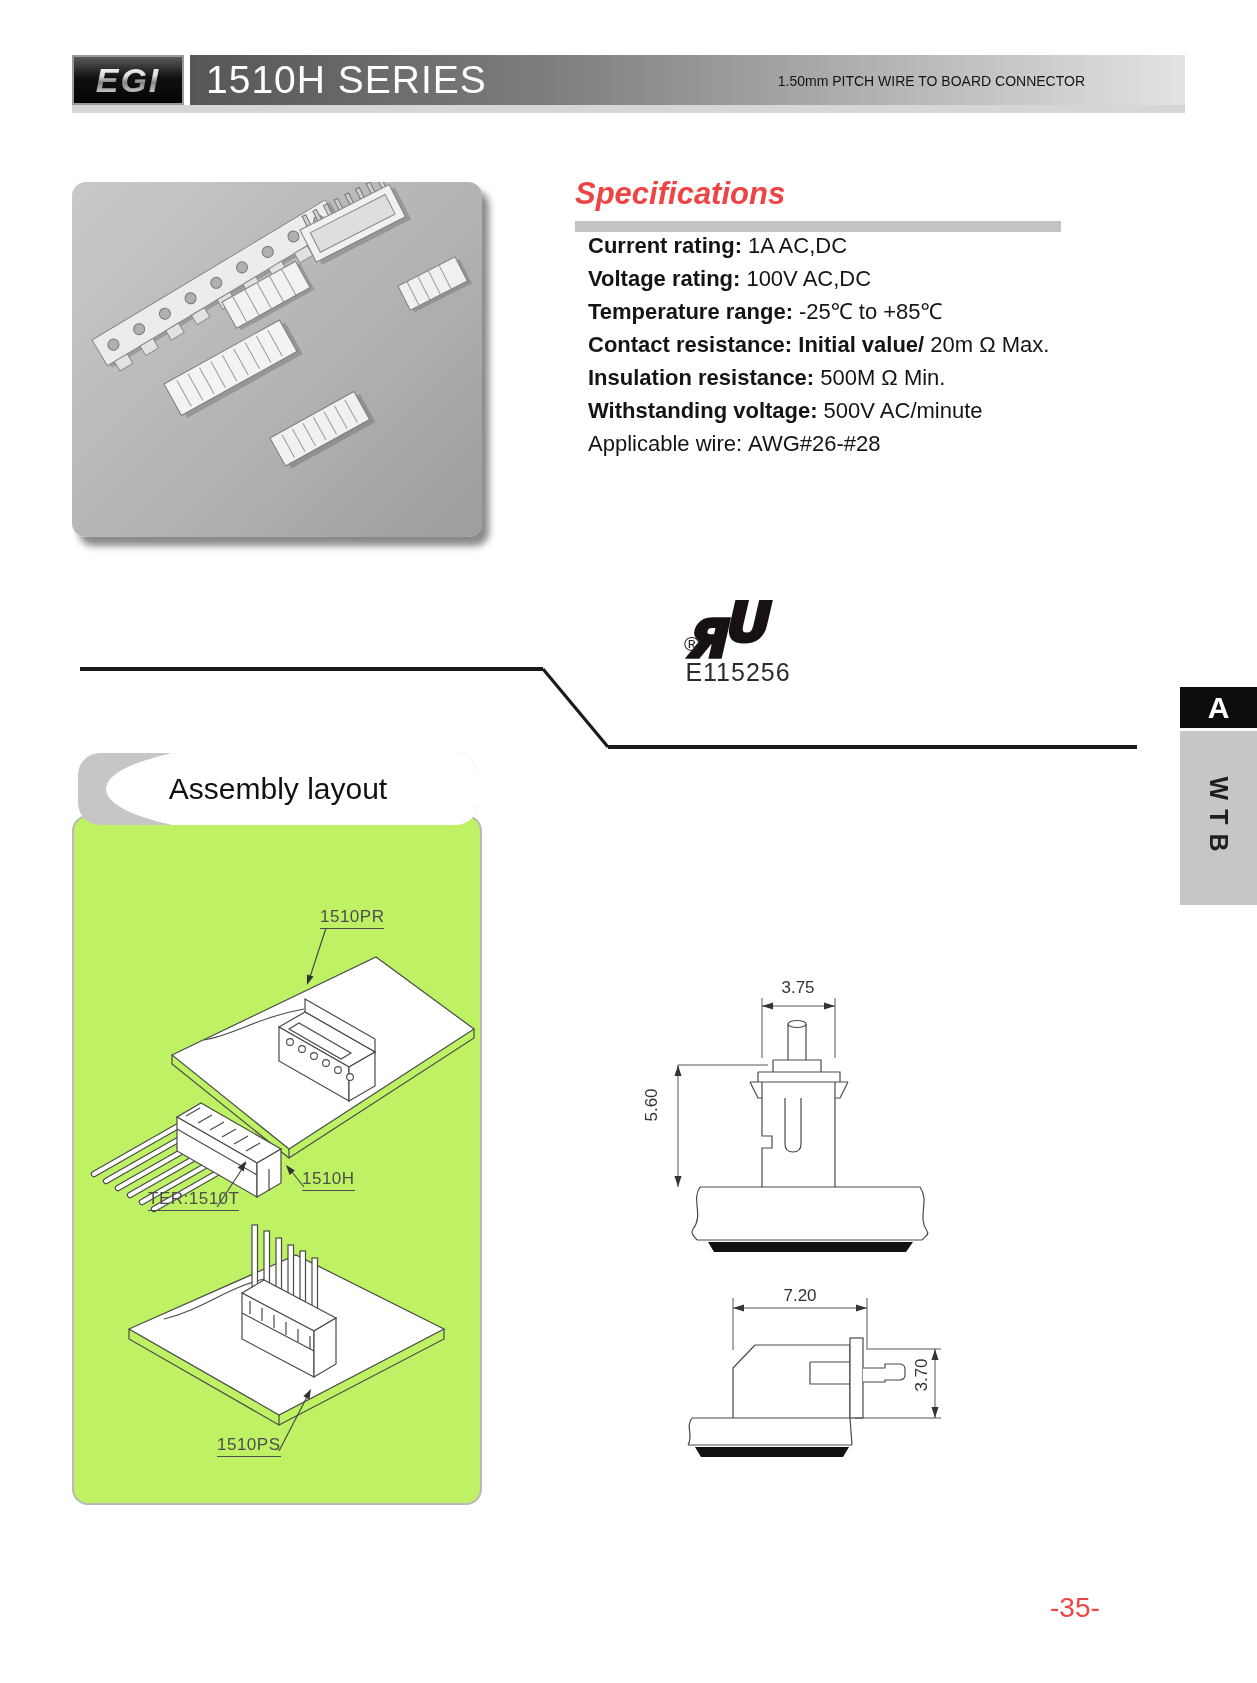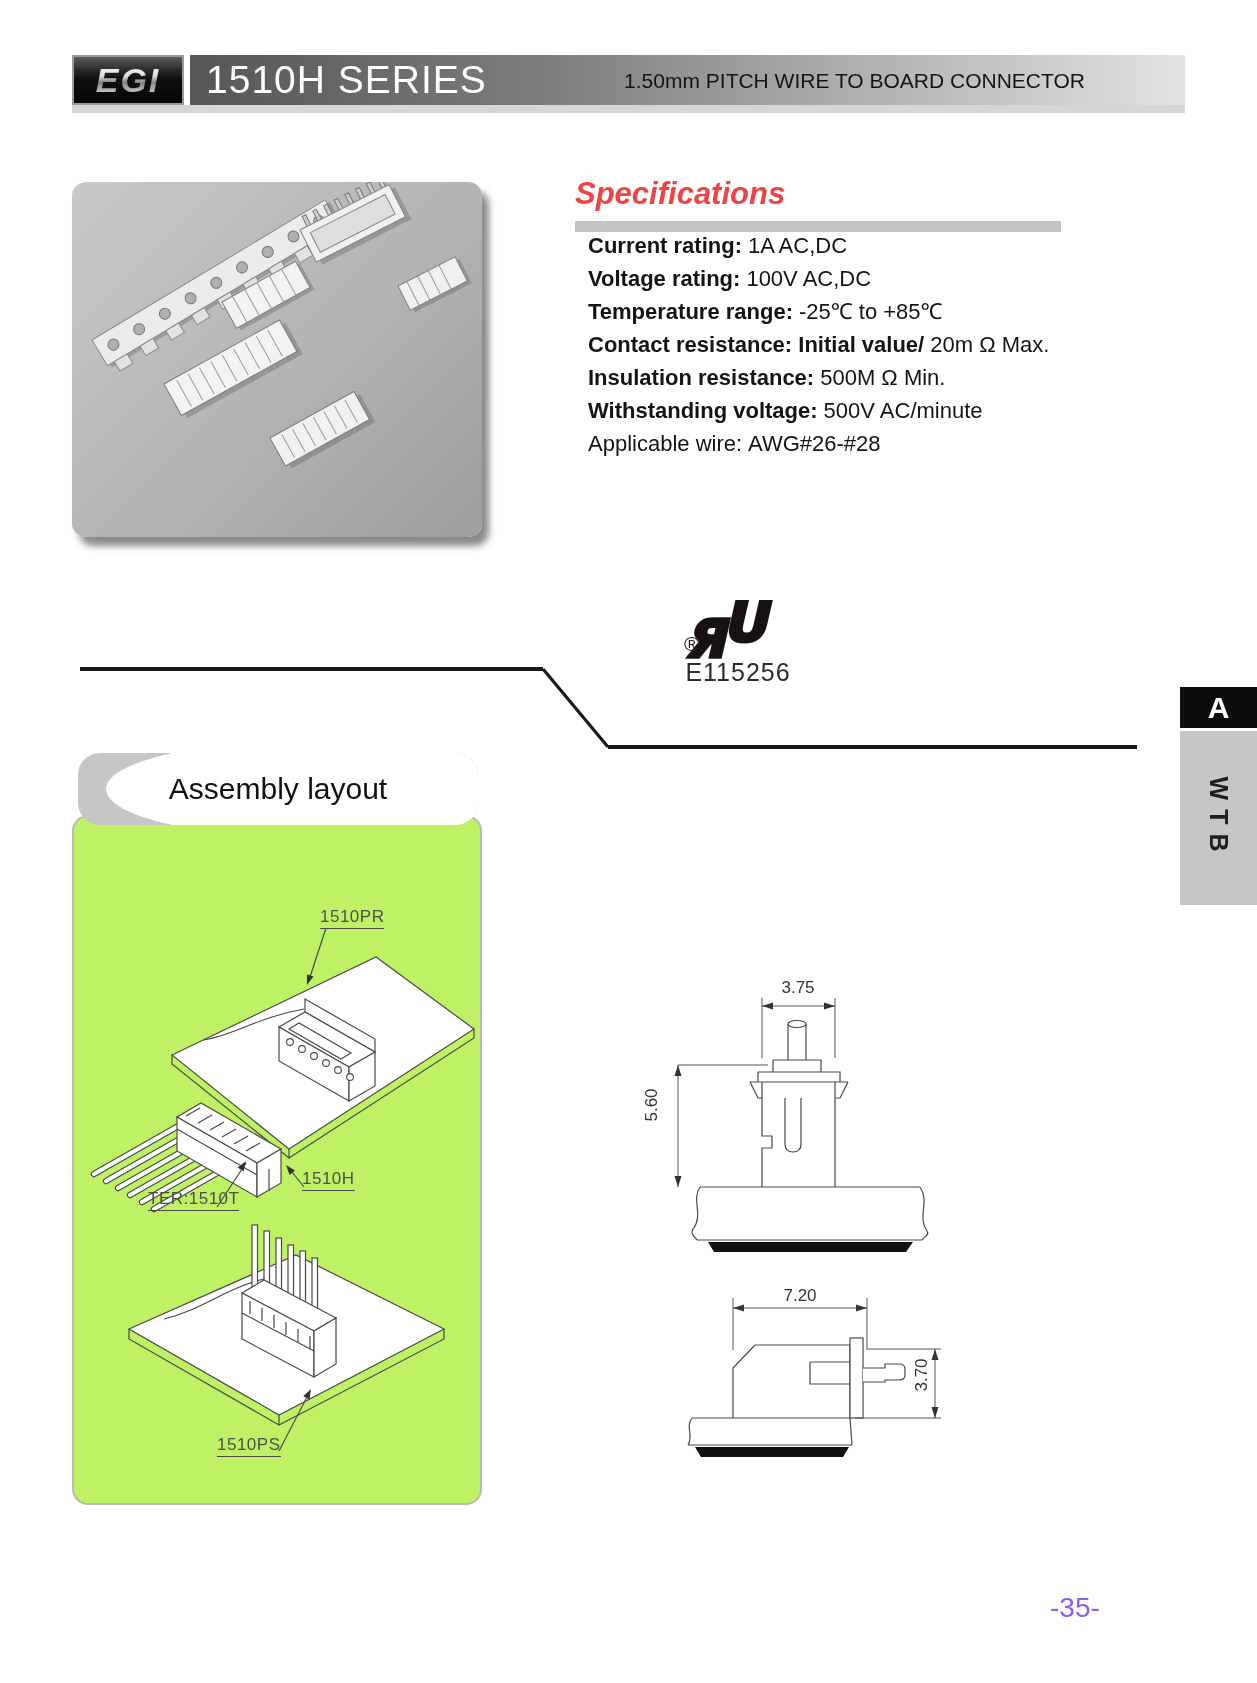--- a/index.html
+++ b/index.html
@@ -26,21 +26,21 @@
     left:190px;top:55px;width:995px;height:50px;
     background:linear-gradient(90deg,#565656 0%,#7c7c7c 35%,#b4b4b4 70%,#e3e3e3 100%);
     display:flex;align-items:center;
   }
   #series-title{
     font-size:39px;font-weight:normal;color:#ffffff;letter-spacing:1px;
     padding-left:16px;white-space:nowrap;
   }
   #page-subtitle{
     position:absolute;right:100px;top:0;height:44px;line-height:52px;
-    font-size:21px;color:#141414;white-space:nowrap;
+    font-size:14px;color:#141414;white-space:nowrap;
   }
   #header-strip{left:72px;top:105px;width:1113px;height:8px;background:#d6d6d6;}
 
   
   #product-photo{
     left:72px;top:182px;width:410px;height:355px;border-radius:14px;
     background:linear-gradient(135deg,#c9c9c9 0%,#b3b3b3 55%,#9d9d9d 100%);
     box-shadow:7px 9px 7px rgba(75,75,75,0.65);
   }
 
@@ -105,21 +105,21 @@
   
   #dim-svg{left:600px;top:940px;width:420px;height:525px;}
   .dim-text{position:absolute;font-size:17px;color:#333;text-align:center;width:70px;}
   #dim-375{left:763px;top:978px;}
   #dim-560{left:617px;top:1095px;transform:rotate(-90deg);}
   #dim-720{left:765px;top:1286px;}
   #dim-370{left:887px;top:1365px;transform:rotate(-90deg);}
 
   
   #footer-contact{left:160px;top:1601px;font-size:20px;color:#222;letter-spacing:0.3px;white-space:nowrap;}
-  #page-number{left:1050px;top:1592px;font-size:28px;color:#8b5cf6;}
+  #page-number{left:1050px;top:1592px;font-size:28px;color:#ef4444;}
 
   svg .ln{fill:none;stroke:#4a4a4a;stroke-width:1.2;}
   svg .fw{fill:#ffffff;stroke:#4a4a4a;stroke-width:1.2;}
   svg .dm{fill:none;stroke:#555;stroke-width:1;}
   svg .ar{fill:#333;stroke:none;}
 </style>
 </head>
 <body>
 
 <div id="page">

